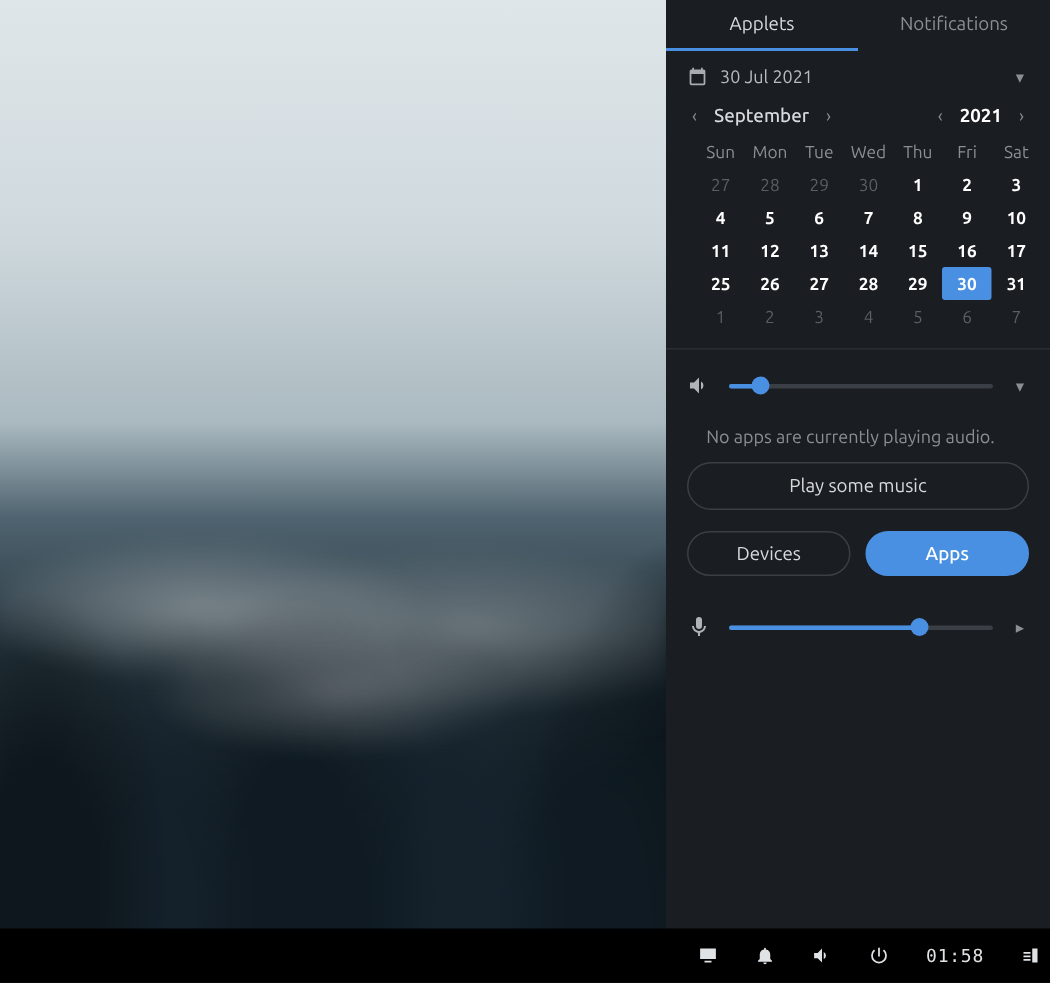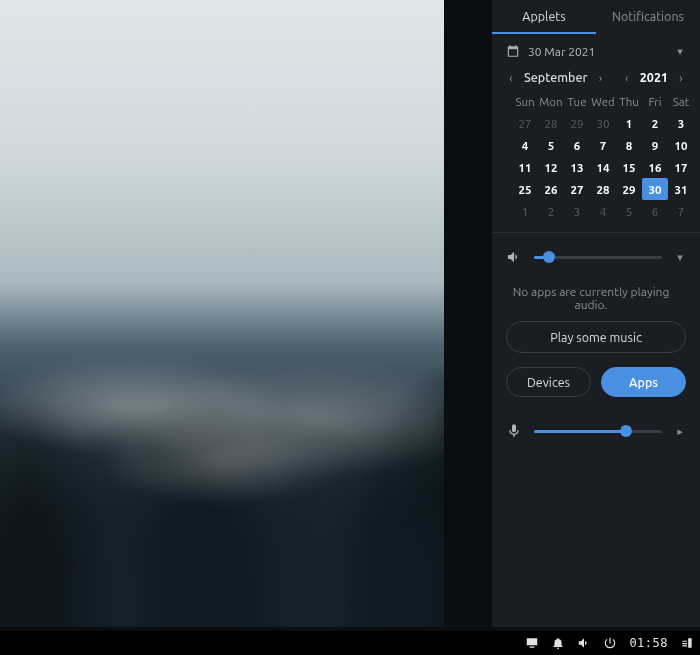--- a/index.html
+++ b/index.html
@@ -53,21 +53,21 @@
       radial-gradient(ellipse 220px 70px at 30% 55%, rgba(255,255,255,0.35), transparent 70%),
       radial-gradient(ellipse 260px 80px at 70% 60%, rgba(255,255,255,0.3), transparent 70%),
       radial-gradient(ellipse 180px 60px at 50% 75%, rgba(255,255,255,0.25), transparent 70%);
     filter: blur(6px);
     pointer-events:none;
   }
 
   
   .panel {
     position: absolute;
-    top: 0; right: 0; width: 208px; height: 627px;
+    top: 0; right: 0; width: 256px; height: 627px;
     background: var(--panel-bg);
     display: flex;
     flex-direction: column;
     font-size: 12px;
   }
   .tabs {
     display: flex;
     height: 34px;
   }
   .tab {
@@ -205,27 +205,27 @@
   .pill.active {
     background: var(--accent);
     border-color: var(--accent);
     color: #fff;
     font-weight:500;
   }
 
   
   .taskbar {
     position:absolute;
-    left:0; right:0; bottom:0; height:24px;
+    left:0; right:0; bottom:0; height:36px;
     background: var(--taskbar);
     display:flex;
     align-items:center;
     justify-content:flex-end;
     padding: 0 6px;
-    gap: 12px;
+    gap: 24px;
     color: #e0e3e6;
     font-size: 12px;
   }
   .tb-icon { width:14px; height:14px; fill:#e0e3e6; cursor:pointer; }
   .tb-time { font-family: monospace; font-size:12px; letter-spacing:0.5px; cursor:pointer; }
 </style>
 </head>
 <body>
 
 <div class="wallpaper"></div>
@@ -234,21 +234,21 @@
 
   <div class="tabs">
     <div class="tab active">Applets</div>
     <div class="tab">Notifications</div>
   </div>
 
   <div class="date-row">
     <svg class="cal-icon" viewBox="0 0 24 24">
         <path d="M19 4h-1V2h-2v2H8V2H6v2H5a2 2 0 0 0-2 2v14a2 2 0 0 0 2 2h14a2 2 0 0 0 2-2V6a2 2 0 0 0-2-2zm0 16H5V9h14v11z"></path>
       </svg>
-    <span>30 Mar 2021</span>
+    <span>30 Jul 2021</span>
     <span class="spacer"></span>
     <span class="chev-sm">▾</span>
   </div>
 
   <div class="nav-row">
     <div class="nav-group">
       <span class="nav-btn">‹</span>
       <span class="nav-label">September</span>
       <span class="nav-btn">›</span>
     </div>

